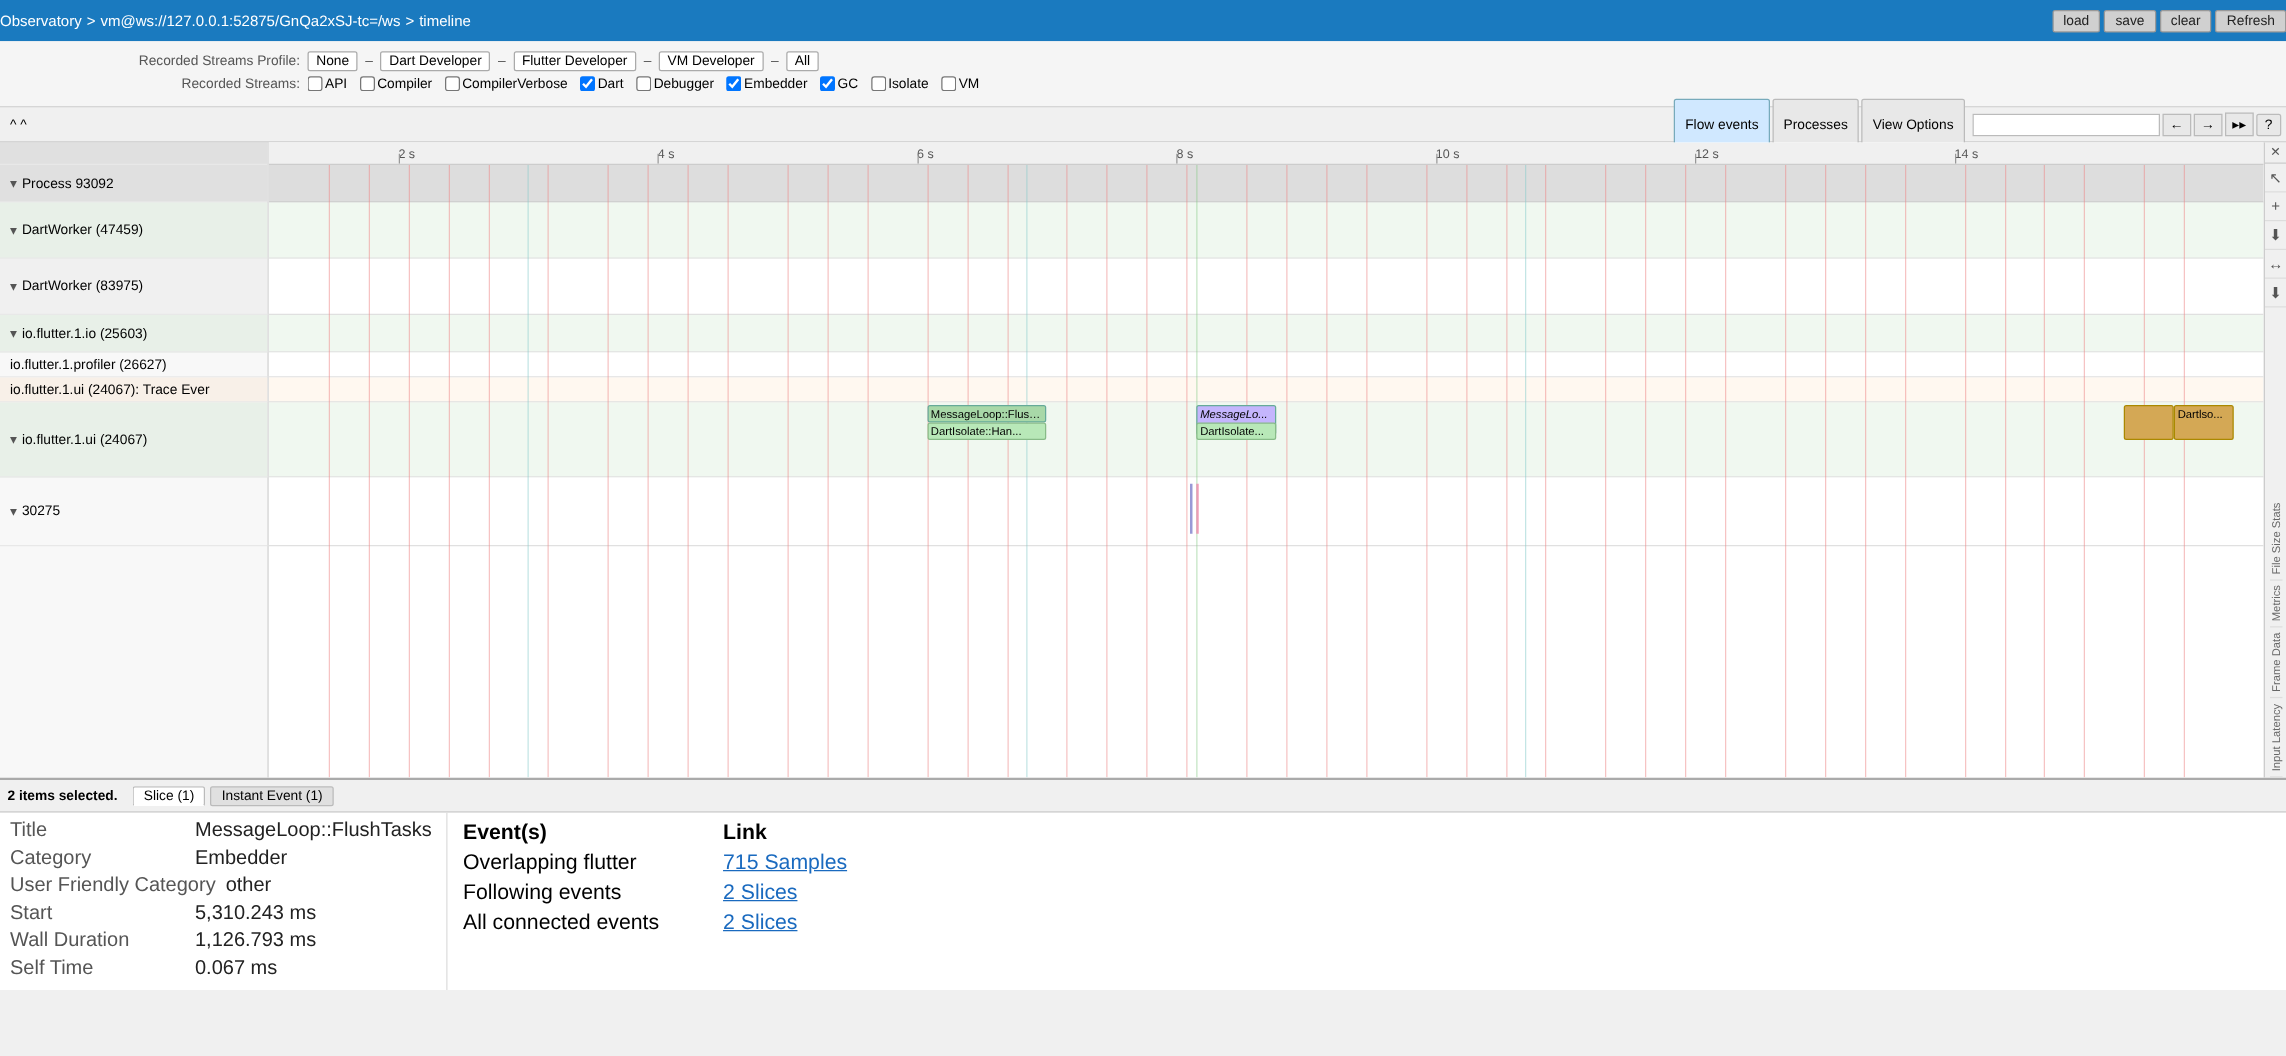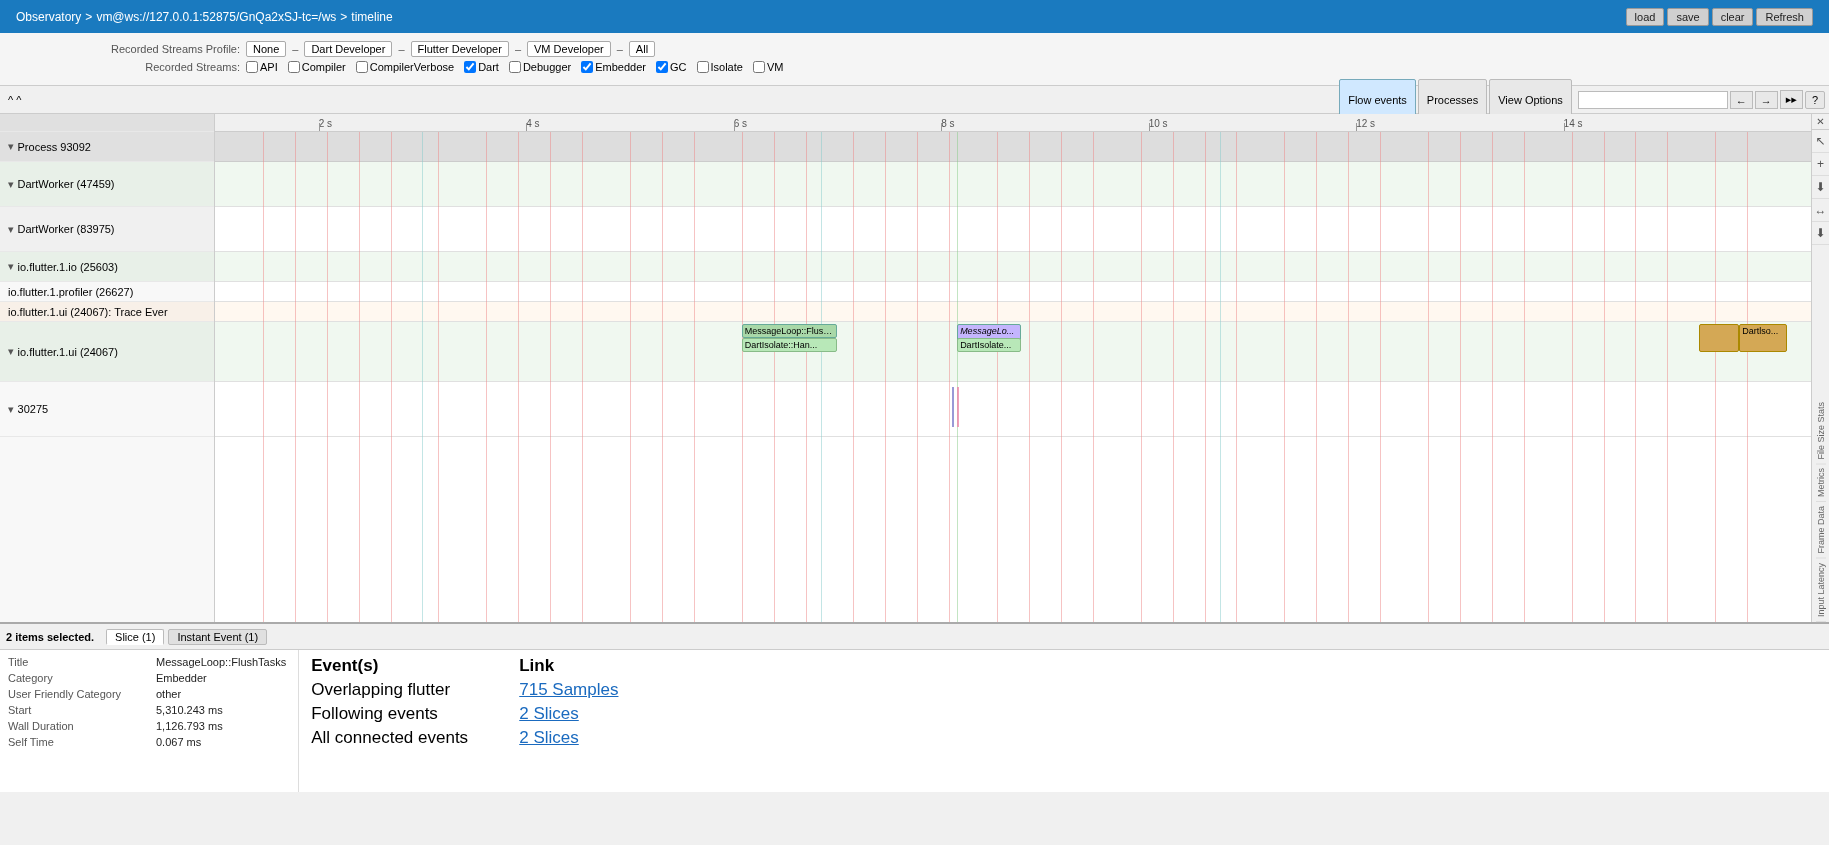--- a/index.html
+++ b/index.html
@@ -5,21 +5,21 @@
     * { box-sizing: border-box; margin: 0; padding: 0; }
     body { font-family: Arial, sans-serif; font-size: 11px; background: #f0f0f0; overflow: hidden; width: 1829px; height: 845px; }
 
     
     #header {
       background: #1a7abf;
       color: white;
       height: 33px;
       display: flex;
       align-items: center;
-      padding: 0 16px;
+      padding: 0 0;
       gap: 6px;
     }
     #header .breadcrumb { display: flex; align-items: center; gap: 4px; flex: 1; font-size: 12px; }
     #header .header-buttons { display: flex; gap: 3px; }
     #header .header-btn {
       background: #d0d0d0;
       border: 1px solid #999;
       padding: 2px 8px;
       font-size: 11px;
       cursor: pointer;
@@ -252,21 +252,21 @@
       border-radius: 2px;
     }
     .bottom-tab.active { background: white; border-bottom-color: white; }
     #bottom-content {
       display: flex;
       height: calc(170px - 26px);
       overflow: hidden;
     }
     .detail-col {
       padding: 6px 8px;
-      font-size: 11px;
+      font-size: 16px;
       min-width: 280px;
     }
     .detail-row {
       display: flex;
       margin-bottom: 4px;
       gap: 8px;
     }
     .detail-key { color: #555; min-width: 140px; }
     .detail-val { color: #222; }
     .detail-divider { width: 1px; background: #ddd; margin: 0 4px; }

